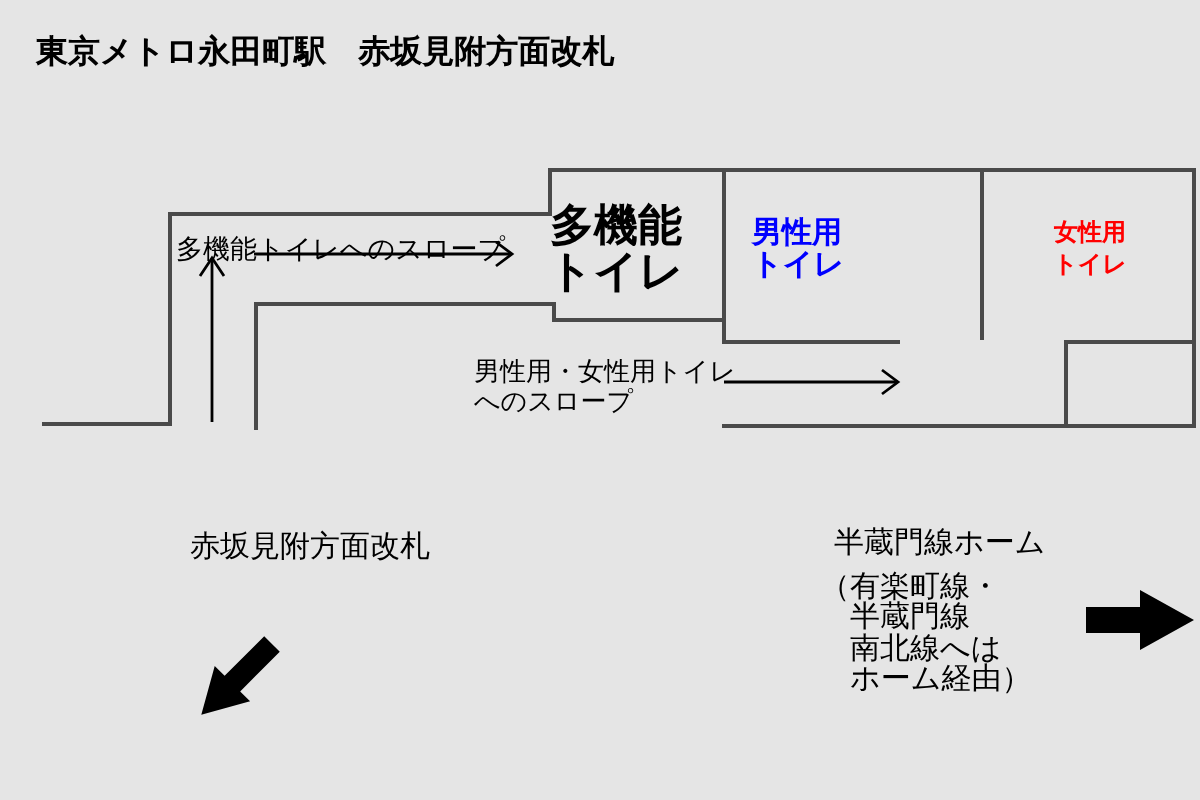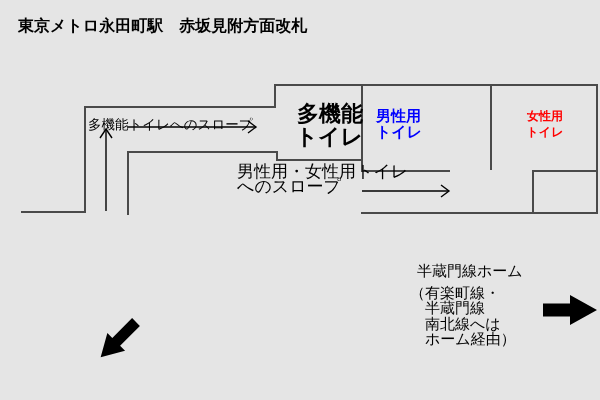--- a/index.html
+++ b/index.html
@@ -6,27 +6,27 @@
   body{font-family:"DejaVu Sans","Liberation Sans",sans-serif;color:#000;}
   .stage{position:relative;width:600px;height:400px;background:#e5e5e5;overflow:hidden;}
   .lbl{position:absolute;white-space:nowrap;}
   svg.plan{position:absolute;left:0;top:0;}
   .wall{stroke:var(--wall-color,#4a4a4a);stroke-width:2;}
   .thin-arrow{stroke:var(--arrow-color,#1a1a1a);stroke-width:1.4;fill:none;}
   .big-arrow{fill:var(--arrow-color,#000);stroke:none;}
 
   .title{left:18px;top:16px;font-weight:bold;font-size:16px;line-height:19px;}
   .slope1{left:88px;top:104px;font-size:13.5px;margin-top:12px;}
-  .multiroom{left:277px;top:102px;width:86px;text-align:right;
+  .multiroom{left:265px;top:102px;width:86px;text-align:center;
              font-weight:bold;font-size:22px;line-height:23px;}
   .maleroom{left:376px;top:108px;width:98px;text-align:left;
             font-weight:bold;font-size:15px;line-height:16px;}
   .femaleroom{left:496px;top:108px;width:98px;text-align:center;
               font-weight:bold;font-size:12px;line-height:16px;}
-  .slope2{left:237px;top:164px;font-size:17px;line-height:14.5px;}
+  .slope2{left:237px;top:180px;font-size:13px;line-height:14.5px;}
   .gate{left:88px;top:263px;font-size:15px;line-height:21px;}
   .hanzomon{left:410px;top:264px;font-size:15px;line-height:15.5px;}
   .ind{text-indent:7px;}
   .gap{margin-bottom:6px;text-align:center;}
 </style>
 </head>
 <body style="--wall-color: #4a4a4a; --arrow-color: #000000;">
 
 <div class="stage">
 
@@ -86,20 +86,21 @@
     <div>女性用</div>
     <div>トイレ</div>
   </div>
 
   <div class="lbl slope2">
     <div>男性用・女性用トイレ</div>
     <div>へのスロープ</div>
   </div>
 
   <div class="lbl gate">
+    <div class="ind">赤坂見附方面改札</div>
   </div>
 
   <div class="lbl hanzomon">
     <div class="ind gap">半蔵門線ホーム</div>
     <div>（有楽町線・</div>
     <div>　半蔵門線</div>
     <div>　南北線へは</div>
     <div>　ホーム経由）</div>
   </div>
 

